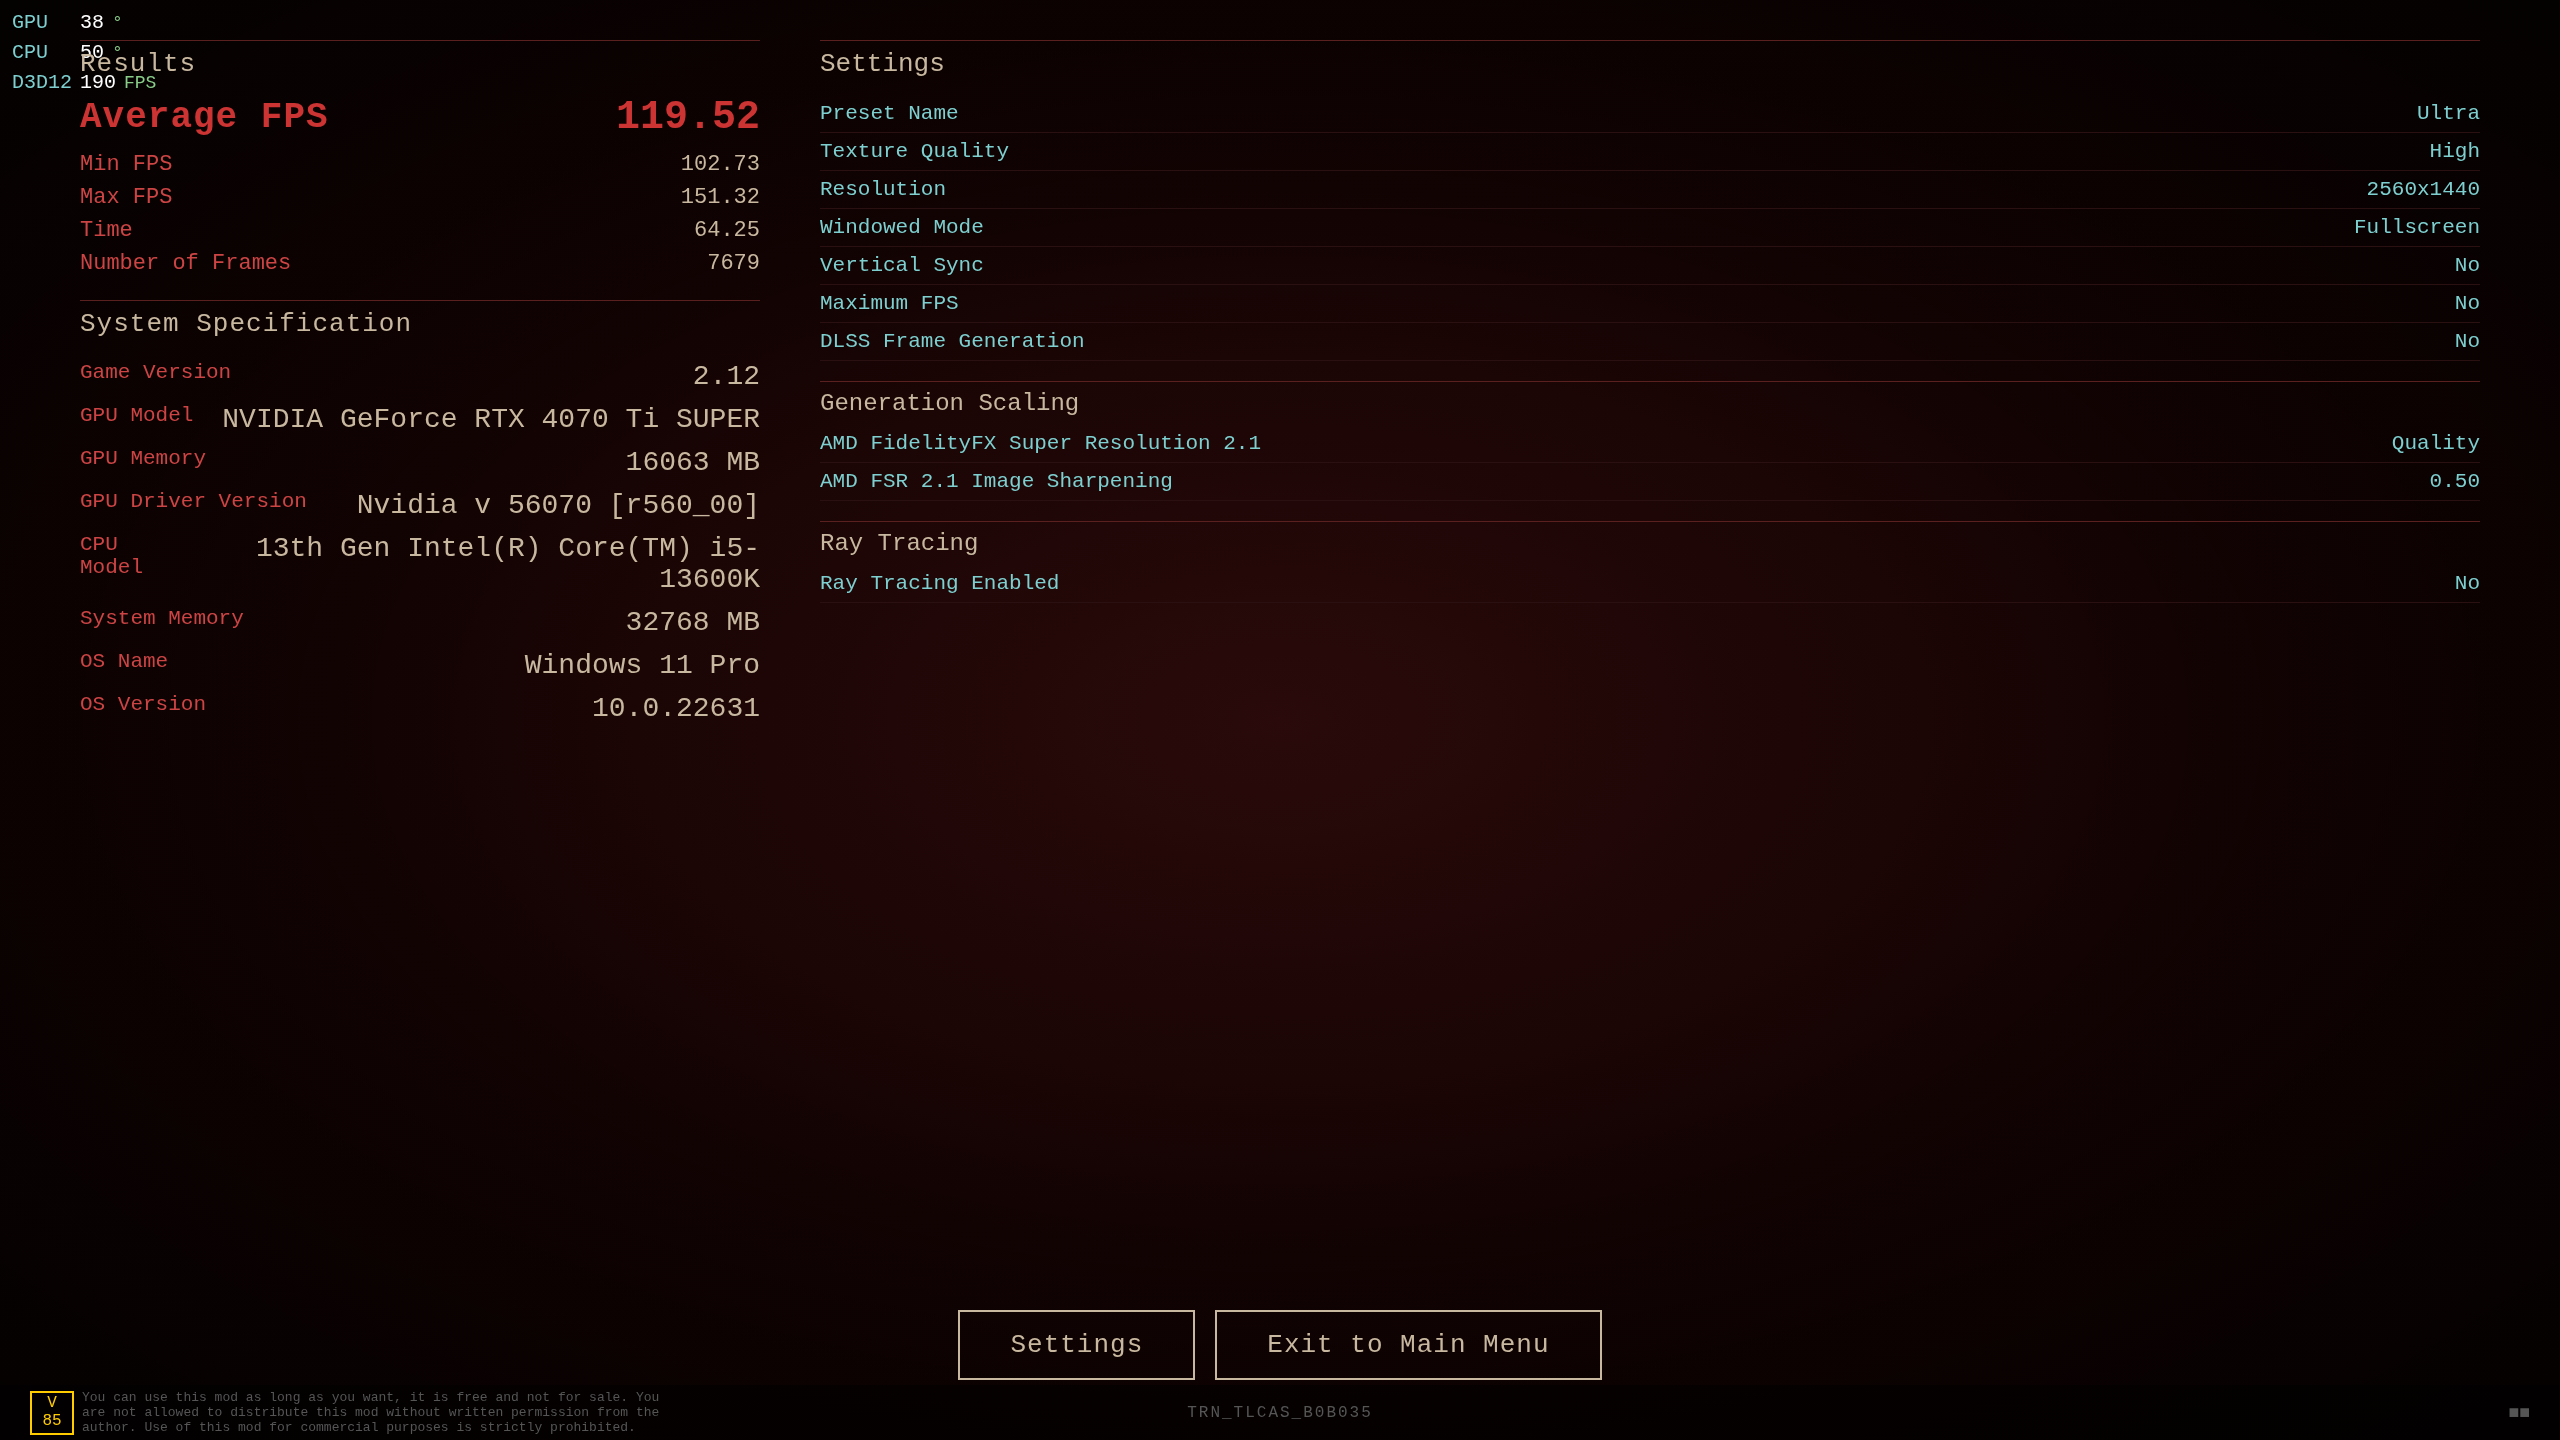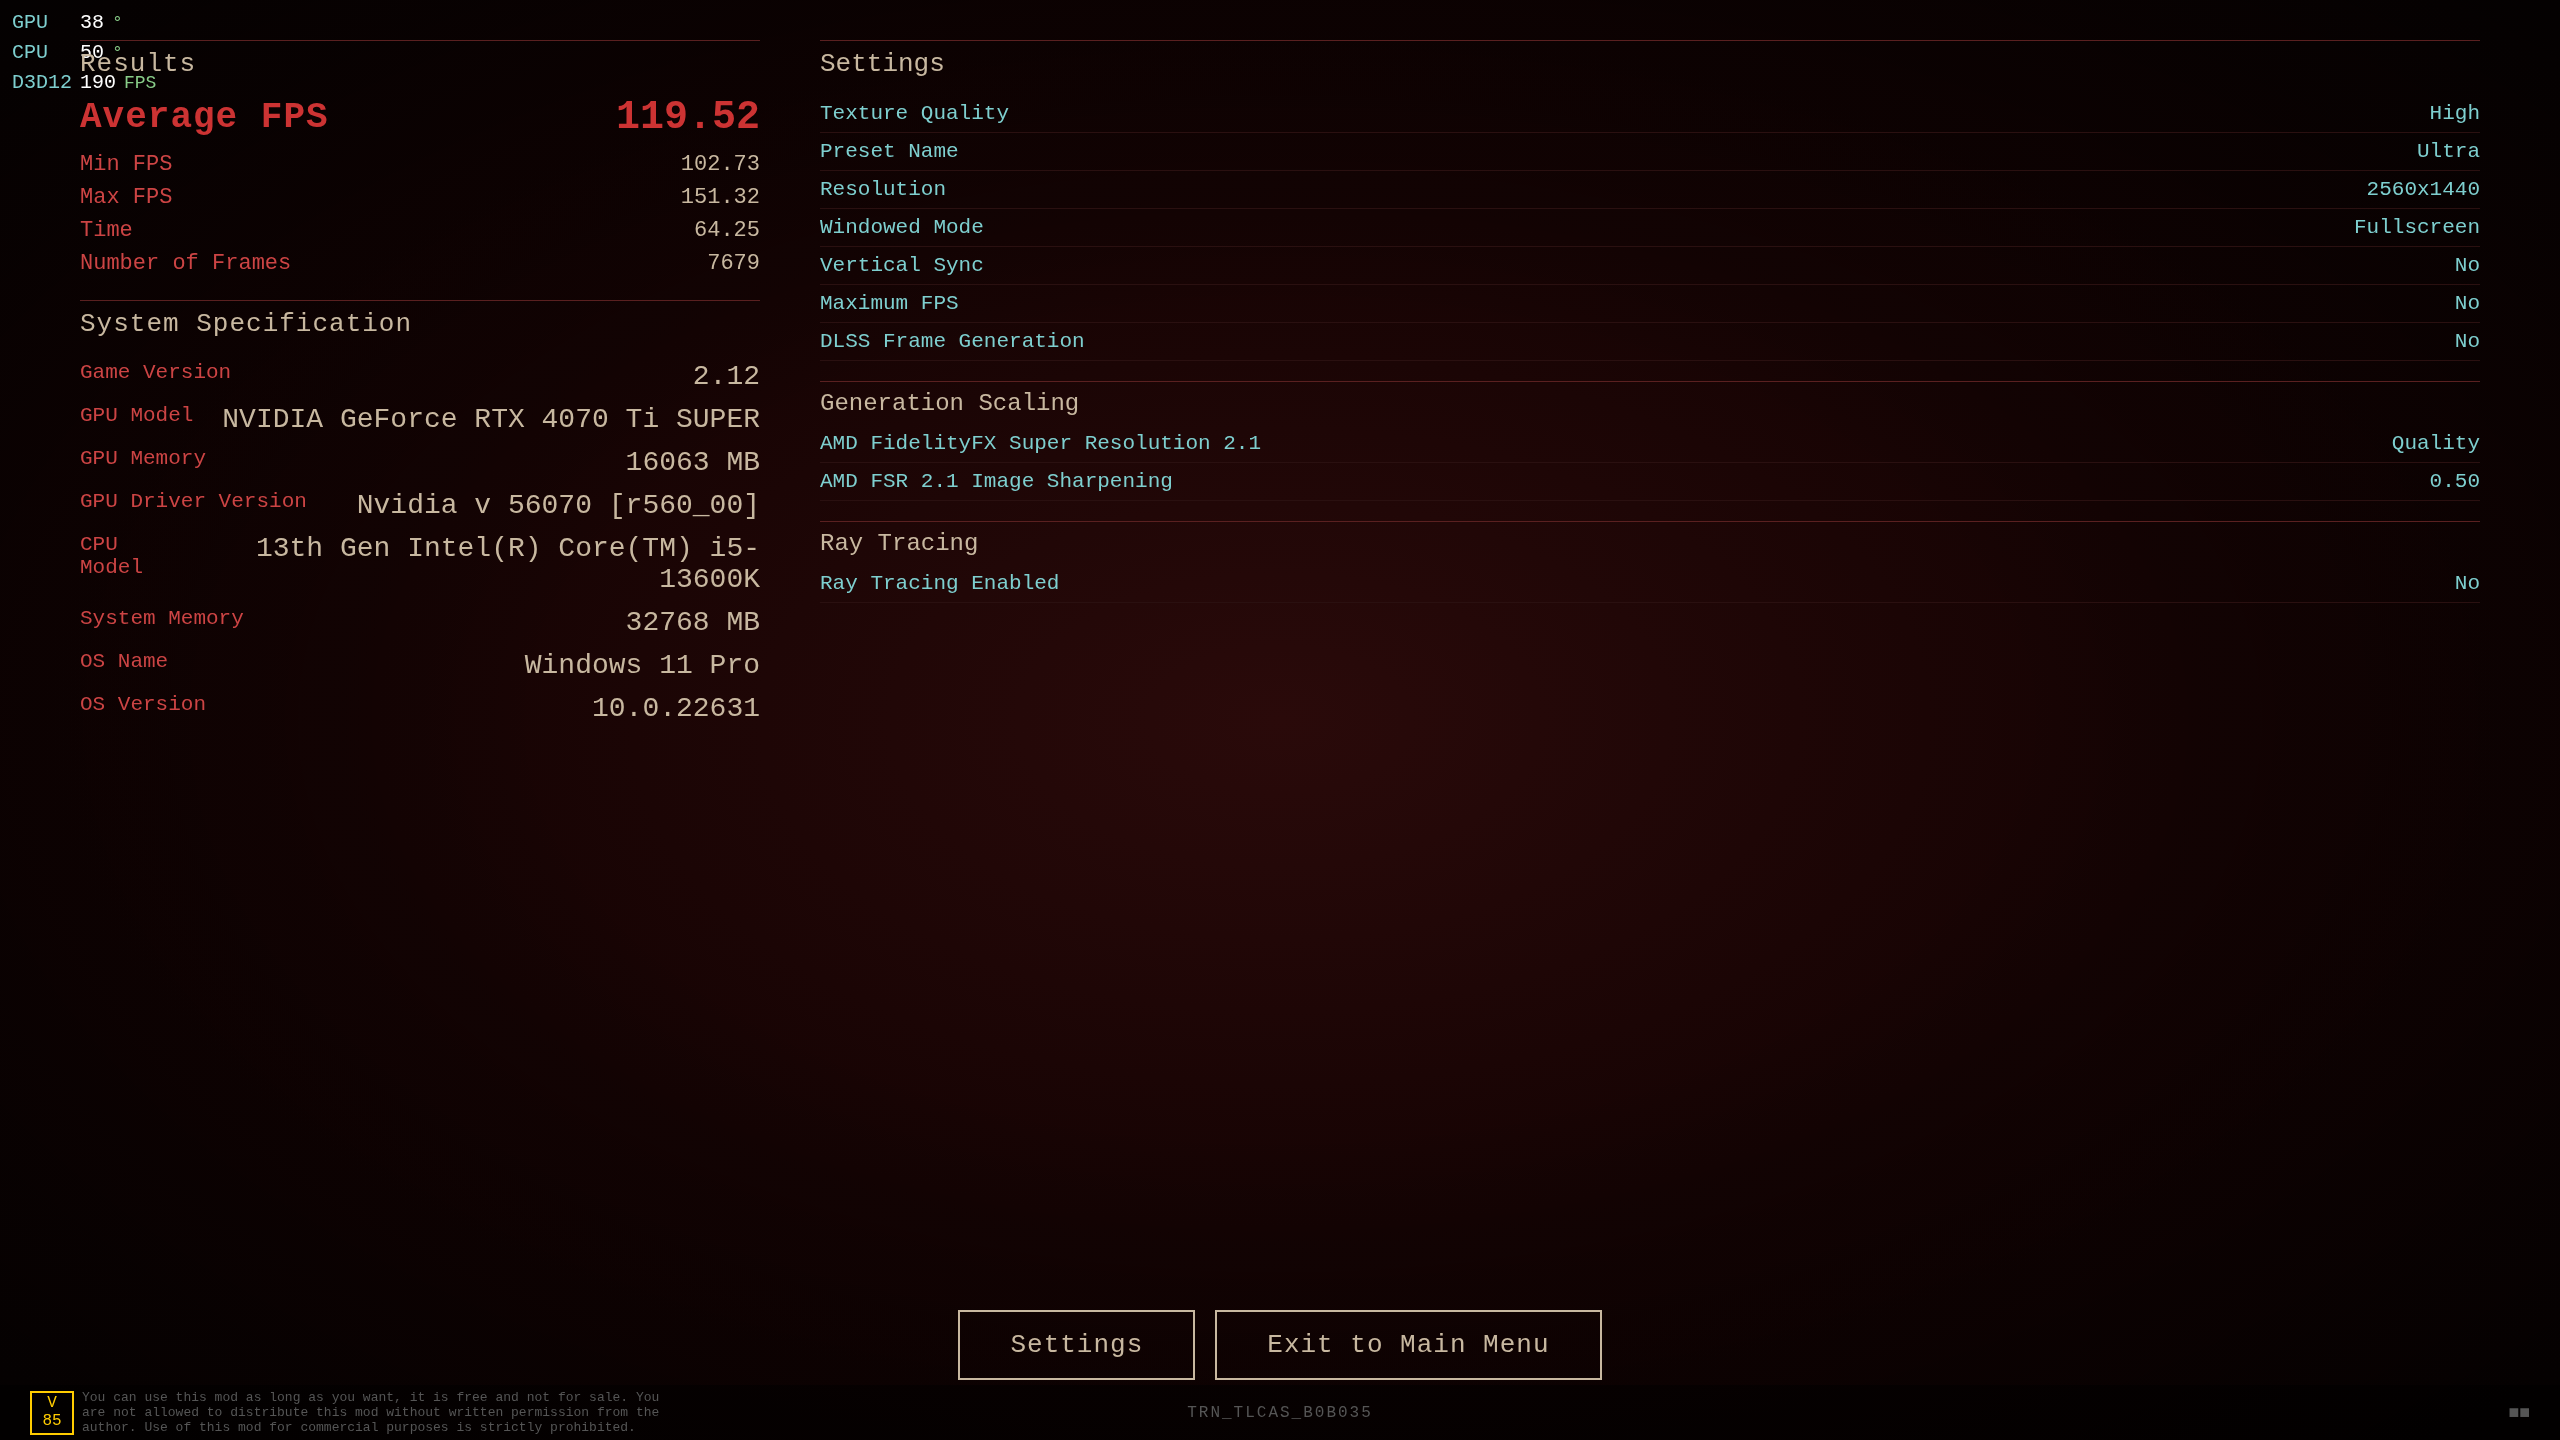--- a/index.html
+++ b/index.html
@@ -392,26 +392,26 @@
               <span class="spec-value">10.0.22631</span>
             </div>
           </div>
       </div>
     </div>
 
     <div class="right-panel">
       <div class="settings-section-title">Settings</div>
       <div id="settings-rows">
           <div class="setting-row">
+            <span class="setting-label">Preset Name</span>
+            <span class="setting-value">Ultra</span>
+          </div>
+          <div class="setting-row">
             <span class="setting-label">Texture Quality</span>
             <span class="setting-value">High</span>
-          </div>
-          <div class="setting-row">
-            <span class="setting-label">Preset Name</span>
-            <span class="setting-value">Ultra</span>
           </div>
           <div class="setting-row">
             <span class="setting-label">Resolution</span>
             <span class="setting-value">2560x1440</span>
           </div>
           <div class="setting-row">
             <span class="setting-label">Windowed Mode</span>
             <span class="setting-value">Fullscreen</span>
           </div>
           <div class="setting-row">

